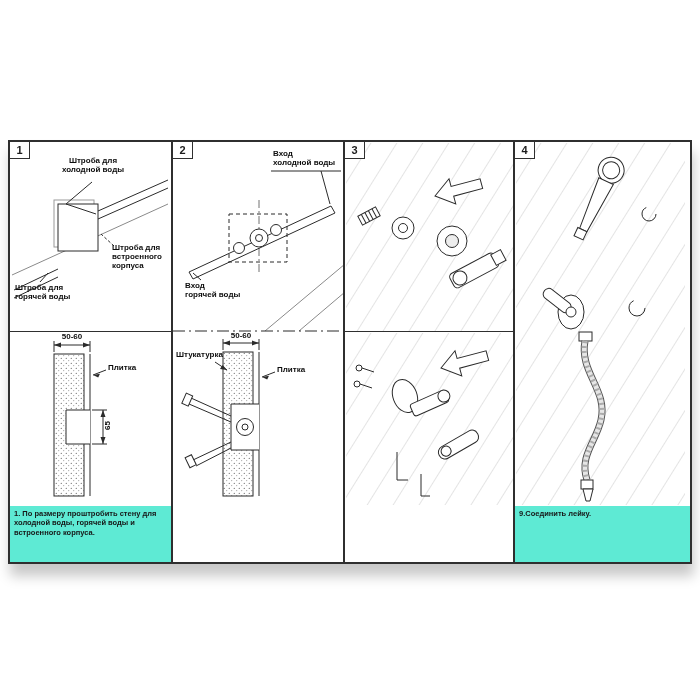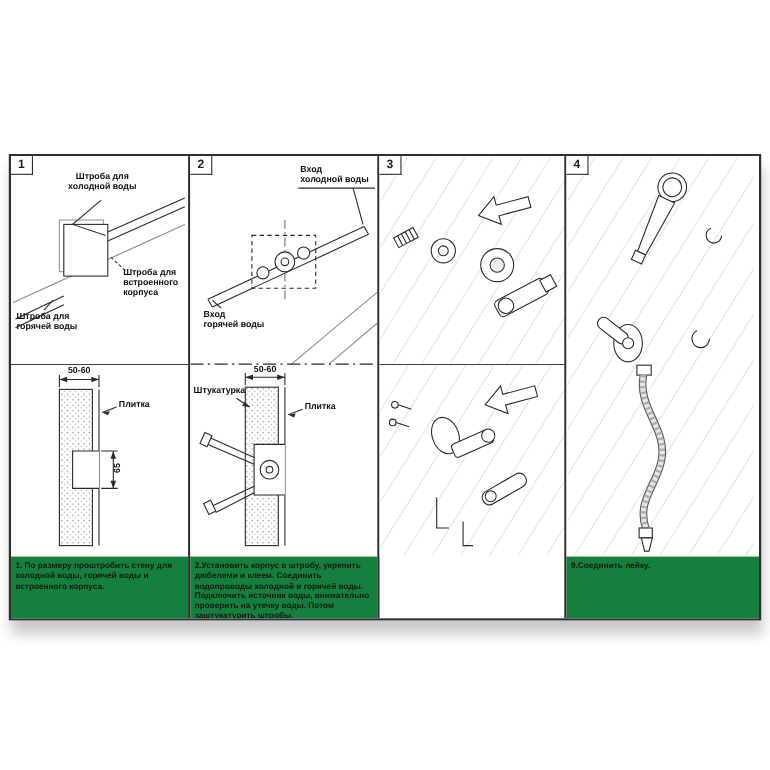--- a/index.html
+++ b/index.html
@@ -22,21 +22,21 @@
   }
 
   .cell { position:absolute; left:0; right:0; overflow:hidden; background:#fff; }
   .cell.top  { top:0; height:190px;text-decoration:underline; }
   .p1 .cell.top, .p3 .cell.top { border-bottom:1.5px solid #2f2f2f;padding-left:37px; }
   .cell.bot  { top:190px; height:174px; }
   .cell.tall { top:0; height:364px; }
 
   .caption {
     position:absolute; left:0; right:0; bottom:0; height:56px;
-    background:#15803d; padding:3px 4px 2px 4px;
+    background:#5eead4; padding:3px 4px 2px 4px;
     font-size:7.5px; font-weight:bold; line-height:1.24; color:#161616;
     overflow:hidden;
   }
 
   .lbl {
     position:absolute; z-index:3; font-size:8px; font-weight:bold;
     line-height:1.12; white-space:pre-line; color:#0d0d0d;
   }
   .lbl.center { text-align:center; }
   .lbl.rot { transform:rotate(-90deg); transform-origin:center; }
@@ -170,21 +170,20 @@
           <path d="M54,38 l-7,-1 l2.6,-4 z" fill="#2b2b2b" stroke="none"></path>
           <line x1="102" y1="40" x2="89" y2="45"></line>
           <path d="M89,45 l7,-1.2 l-1.8,3.8 z" fill="#2b2b2b" stroke="none"></path>
         </g>
       </svg>
       <div class="lbl" style="left:3px; top:19px;">Штукатурка</div>
       <div class="lbl center" style="left:48px; top:0px; width:40px;">50-60</div>
       <div class="lbl" style="left:104px; top:34px;">Плитка</div>
     </div>
 
-    <div class="caption">2.Установить корпус в штробу, укрепить дюбелями и клеем. Соединить водопроводы холодной и горячей воды. Подключить источник воды, внимательно проверить на утечку воды. Потом заштукатурить штробы.</div>
   </section>
 
   <section class="panel p3">
     <div class="num">3</div>
 
     <div class="cell top">
       <svg class="art" width="170" height="190" viewBox="0 0 170 190">
         <defs>
           <pattern id="h3a" width="22" height="22" patternUnits="userSpaceOnUse" patternTransform="rotate(32)">
             <line x1="0" y1="0" x2="0" y2="22" stroke="#c9c9c9" stroke-width="1"></line>

